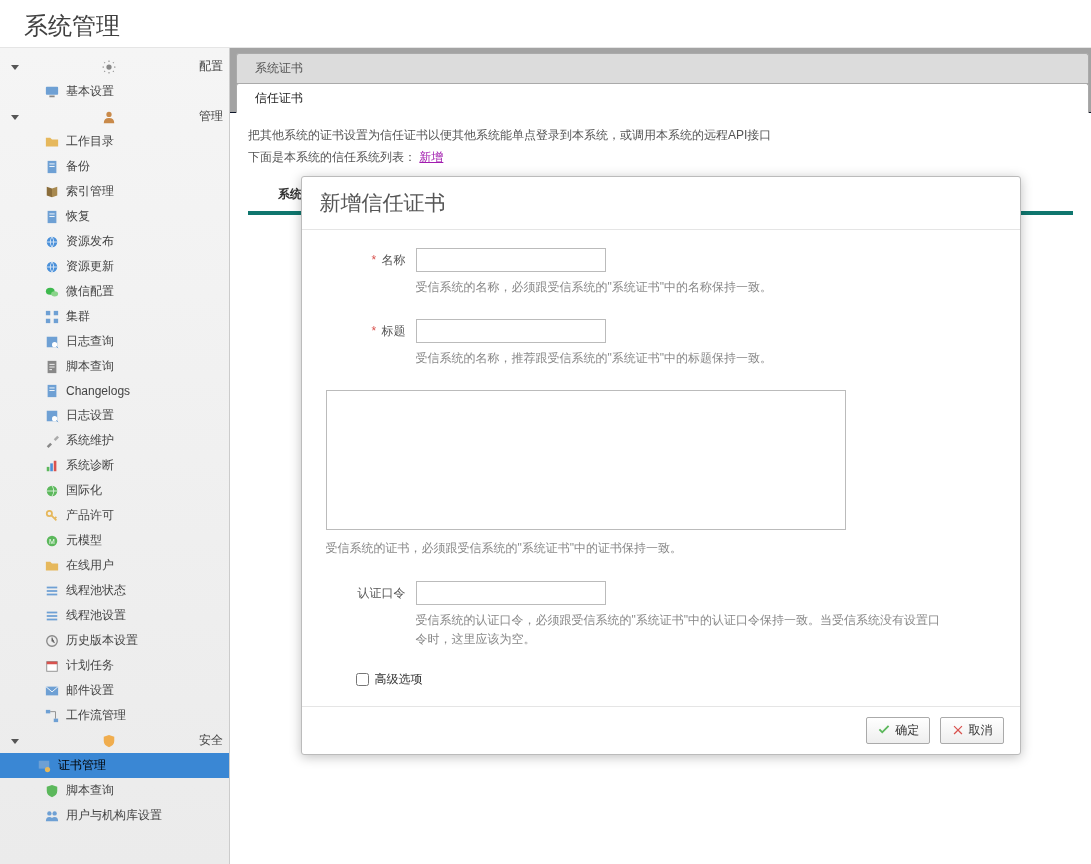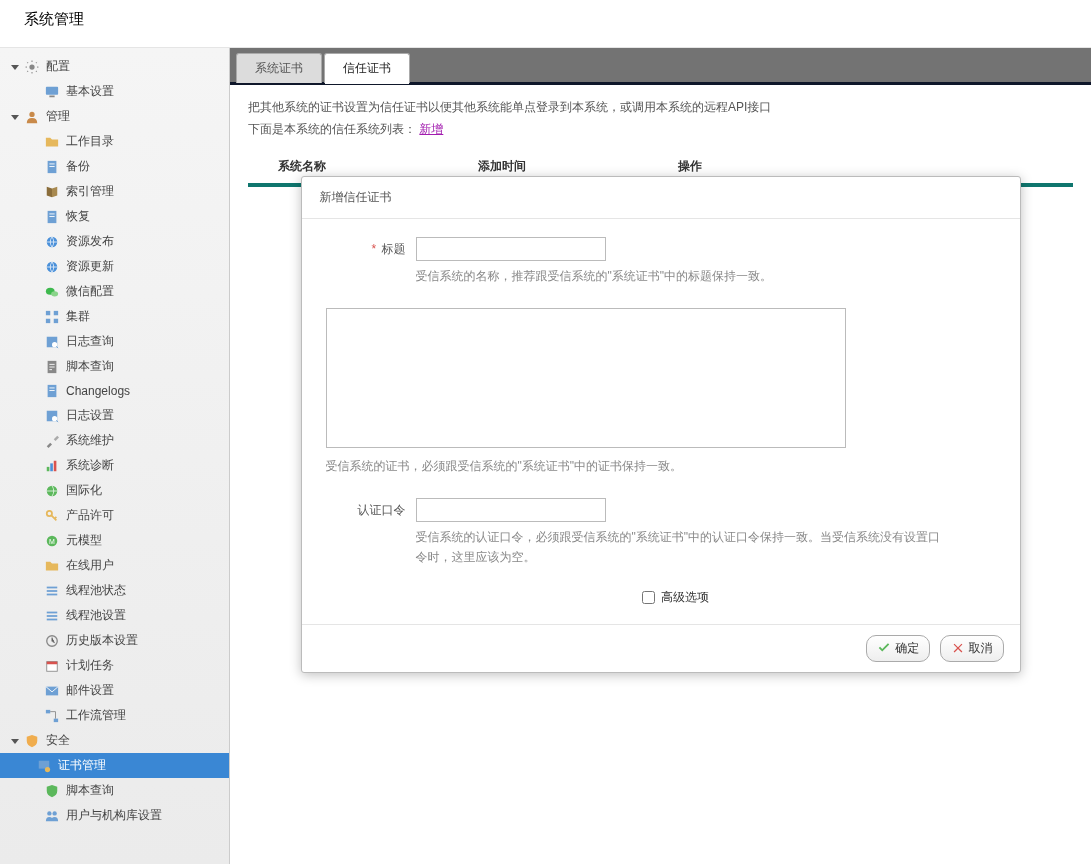--- a/index.html
+++ b/index.html
@@ -1,57 +1,57 @@
 <!DOCTYPE html>
 <html><head>
 <meta charset="utf-8">
 <style>
 * { box-sizing: border-box; margin: 0; padding: 0; }
 body { font-family: "Microsoft YaHei", Arial, sans-serif; font-size: 12px; color: #333; background: #fff; overflow: hidden; }
 .app { width: 1091px; height: 864px; display: flex; flex-direction: column; }
 .header { height: 48px; background: #fff; padding: 10px 24px; border-bottom: 1px solid #e5e5e5; }
-.header h1 { font-size: 15px; color: #000000; font-weight: normal; }
+.header h1 { font-size: 24px; color: #404040; font-weight: normal; }
 .body { flex: 1; display: flex; min-height: 0; }
 .sidebar { width: 230px; background: linear-gradient(to bottom, #f5f5f5, #ebebeb); border-right: 1px solid #ccc; overflow-y: auto; padding-top: 6px; }
 .tree-group { }
-.tree-header { display: flex; align-items: center; padding: 4px 6px 4px 10px; cursor: pointer; color: #444; }
+.tree-header { display: flex; align-items: center; padding: 4px 6px 4px 10px; cursor: pointer; color: #444; justify-content: space-between; }
 .tree-header .tw { width: 10px; height: 10px; display: inline-flex; align-items: center; justify-content: center; margin-right: 4px; }
 .tree-header .tw svg { width: 8px; height: 8px; }
 .tree-header .ico { width: 16px; height: 16px; margin-right: 6px; display: inline-flex; align-items: center; justify-content: center; }
 .tree-children { padding-left: 0; }
 .tree-item { display: flex; align-items: center; padding: 4px 6px 4px 44px; cursor: pointer; color: #444; }
-.tree-item.selected { background: #3a87d4; color: #ffffff; padding-left: 36px; }
+.tree-item.selected { background: #3a87d4; color: #000000; padding-left: 36px; }
 .tree-item .ico { width: 16px; height: 16px; margin-right: 6px; display: inline-flex; align-items: center; justify-content: center; }
 .main { flex: 1; background: #e0e0e0; position: relative; display: flex; flex-direction: column; }
-.tabs { display: flex; background: #737373; padding-top: 4px; padding-left: 6px; border-bottom: 3px solid #0f172a; }
+.tabs { display: flex; background: #a3a3a3; padding-top: 4px; padding-left: 6px; border-bottom: 1px solid #0f172a; flex-direction: column; }
 .tab { padding: 6px 18px; background: #dcdcdc; border: 1px solid #aaa; border-bottom: none; margin-right: 2px; cursor: pointer; border-radius: 3px 3px 0 0; color: #555; position: relative; top: 1px; }
 .tab.active { background: #fff; color: #222; }
 .tab.active::after { content: ""; position: absolute; left: 0; right: 0; bottom: -1px; height: 1px; background: #fff; }
 .content { flex: 1; background: #fff; padding: 12px 18px; position: relative; }
 .content .desc { color: #555; line-height: 1.8; }
 .content .desc a { color: #a21caf; text-decoration: underline; cursor: pointer; }
 .table-head { display: flex; margin-top: 10px; padding: 8px 30px; font-weight: bold; color: #333; border-bottom: 4px solid #0f766e;}
 .table-head .col1 { width: 200px; }
 .table-head .col2 { width: 200px; }
 .table-head .col3 { width: 150px; }
 .modal-mask { position: absolute; inset: 0; top: 128px; background: rgba(255,255,255,0); display: flex; align-items: flex-start; justify-content: center; padding-top: 0px; }
 .modal { width: 720px; background: #fff; border: 1px solid #bbb; box-shadow: 0 2px 12px rgba(0,0,0,0.25); border-radius: 3px; }
-.modal-title { padding: 12px 18px; font-size: 12px; color: #555; border-bottom: 1px solid #e5e5e5; }
+.modal-title { padding: 12px 18px; font-size: 21px; color: #555; border-bottom: 1px solid #e5e5e5; }
 .modal-body { padding: 18px 24px; }
 .form-row { display: flex; margin-bottom: 22px; }
 .form-label { width: 90px; text-align: right; padding-right: 10px; color: #555; padding-top: 4px; }
 .form-label .req { color: #d9534f; margin-right: 2px; }
 .form-ctrl { flex: 1; }
 .form-ctrl input[type=text], .form-ctrl input[type=password] { width: 190px; height: 24px; border: 1px solid #bbb; padding: 2px 4px; }
 .form-ctrl textarea { width: 520px; height: 140px; border: 1px solid #bbb; padding: 4px; resize: none; font-family: inherit; }
 .form-help { color: #888; margin-top: 6px; font-size: 12px; line-height: 1.6; max-width: 530px; }
-.form-check { display: flex; align-items: center; padding-left: 30px; justify-content: center; }
+.form-check { display: flex; align-items: center; padding-left: 30px; }
 .form-check input { margin-right: 6px; }
 .modal-footer { padding: 10px 16px; text-align: right; border-top: 1px solid #e5e5e5; }
-.btn { display: inline-flex; align-items: center; padding: 4px 10px; background: linear-gradient(#fff,#eee); border: 1px solid #aaa; border-radius: 10px; cursor: pointer; margin-left: 6px; color: #333; }
+.btn { display: inline-flex; align-items: center; padding: 4px 10px; background: linear-gradient(#fff,#eee); border: 1px solid #aaa; border-radius: 2px; cursor: pointer; margin-left: 6px; color: #333; }
 .btn .bi { width: 14px; height: 14px; margin-right: 4px; display: inline-flex; align-items: center; justify-content: center; }
 .ico svg, .bi svg { width: 14px; height: 14px; }
 </style>
 </head>
 <body>
 
 <div class="app">
   <div class="header">
     <h1>系统管理</h1>
   </div>
@@ -390,20 +390,27 @@
           <div class="col2">添加时间</div>
           <div class="col3">操作</div>
         </div>
       </div>
 
       <div class="modal-mask">
         <div class="modal">
           <div class="modal-title">新增信任证书</div>
           <div class="modal-body">
 
+            <div class="form-row">
+              <div class="form-label"><span class="req">*</span> <span>名称</span></div>
+              <div class="form-ctrl">
+                <input type="text" value="" style="">
+                <div class="form-help">受信系统的名称，必须跟受信系统的"系统证书"中的名称保持一致。</div>
+              </div>
+            </div>
 
             <div class="form-row">
               <div class="form-label"><span class="req">*</span> <span>标题</span></div>
               <div class="form-ctrl">
                 <input type="text" value="" style="">
                 <div class="form-help">受信系统的名称，推荐跟受信系统的"系统证书"中的标题保持一致。</div>
               </div>
             </div>
 
             <div class="form-row">

